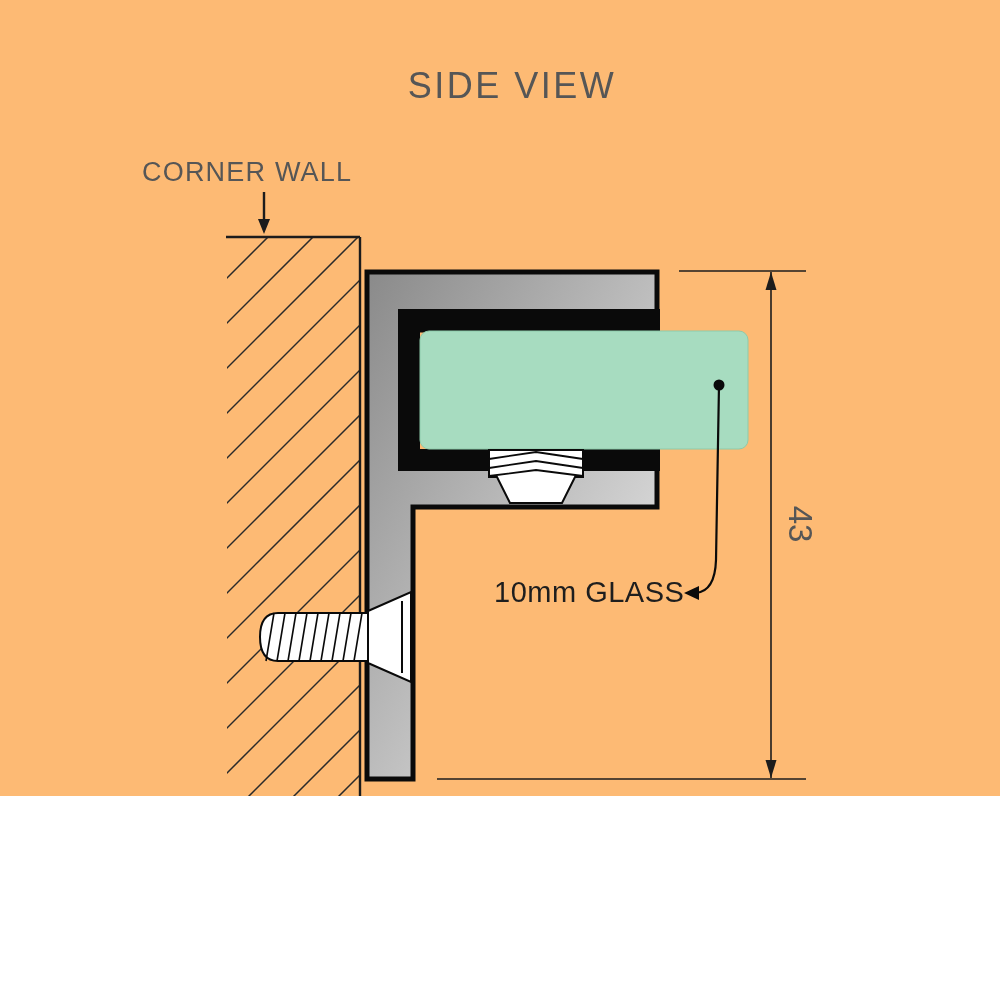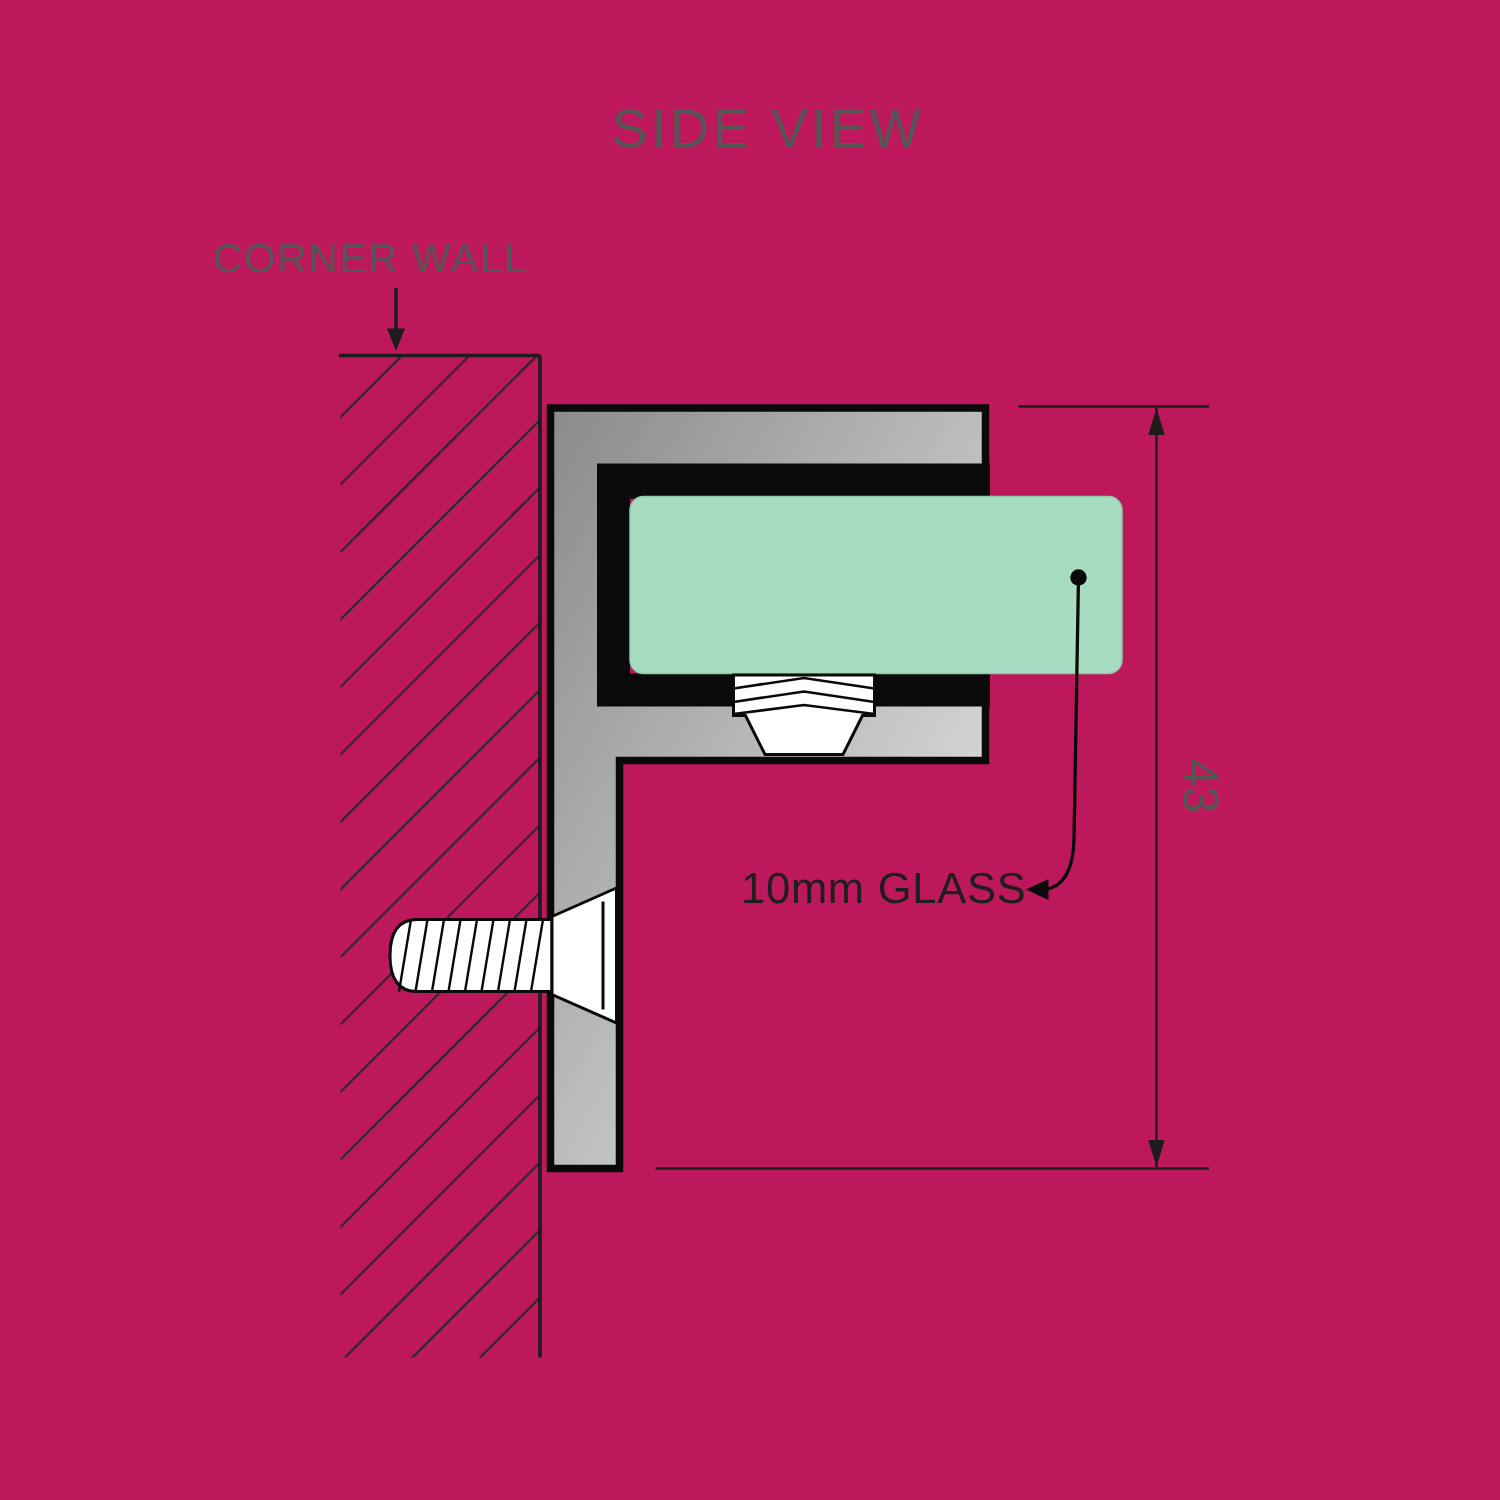--- a/index.html
+++ b/index.html
@@ -2,23 +2,23 @@
 <html><head>
 <meta charset="utf-8">
 <style>
   html, body {
     margin: 0;
     padding: 0;
     background: #ffffff;
   }
   .page {
     width: 1000px;
-    height: 1000px;
+    height: 796px;
     position: relative;
-    background: #be185d;
+    background: #fdba74;
     font-family: "Liberation Sans", sans-serif;
   }
   svg { display: block; }
   .label-gray {
     fill: #565656;
     font-family: "Liberation Sans", sans-serif;
   }
   .label-dark {
     fill: #1e1e1e;
     font-family: "Liberation Sans", sans-serif;

